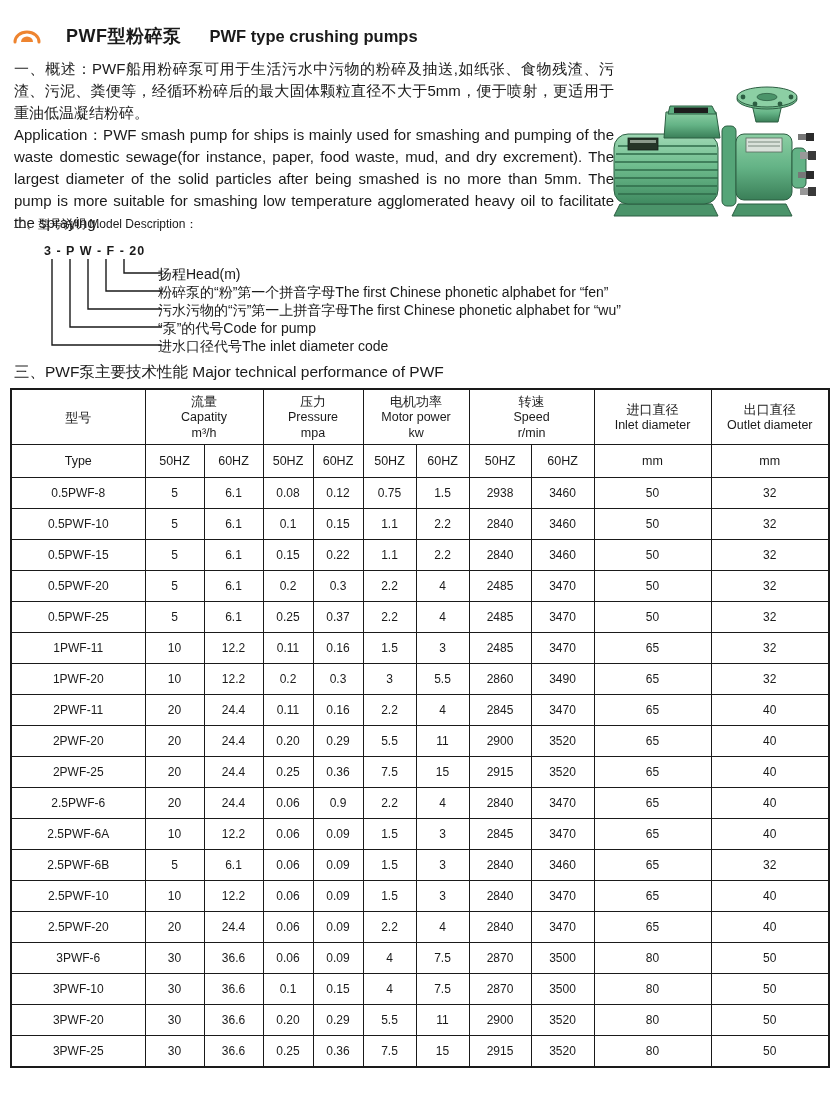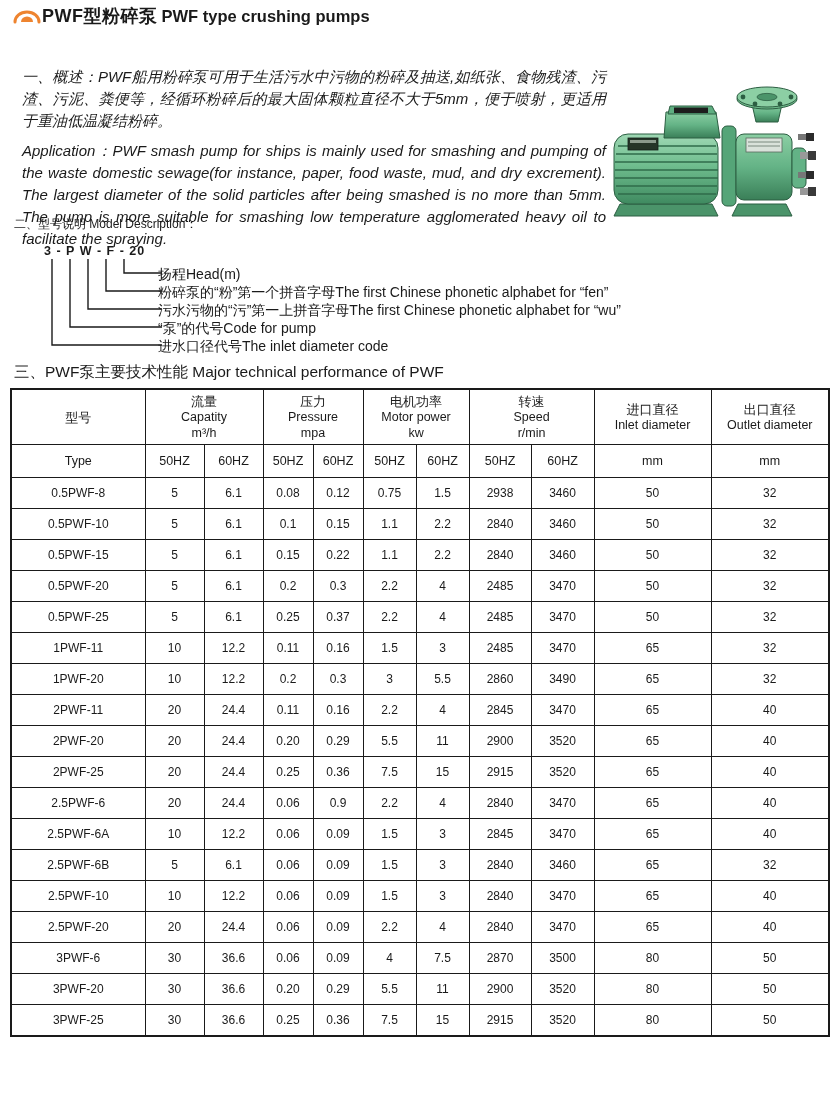--- a/index.html
+++ b/index.html
@@ -3,29 +3,29 @@
 <meta charset="utf-8">
 <style>
   html,body{margin:0;padding:0;}
   body{
     width:830px;height:1111px;background:#ffffff;position:relative;
     font-family:"Liberation Sans", sans-serif;color:#1a1a1a;overflow:hidden;
   }
   .page{position:absolute;left:0;top:0;width:830px;height:1111px;}
 
   
-  .hdr{position:absolute;left:12px;top:4px;display:flex;align-items:center;gap:0;}
+  .hdr{position:absolute;left:12px;top:24px;display:flex;align-items:center;gap:24px;}
   .hdr .logo{width:30px;height:22px;flex:0 0 auto;}
   .hdr .t-cn{font-size:18px;font-weight:bold;letter-spacing:.5px;}
   .hdr .t-en{font-size:16.5px;font-weight:bold;margin-left:4px;}
 
   
   .intro{position:absolute;left:14px;top:58px;width:802px;}
   .intro .txt{width:600px;text-align:justify;}
-  .intro p{margin:8px;font-size:15px;line-height:22px;font-style:italic;}
+  .intro p{margin:0;font-size:15px;line-height:22px;}
   .pumpimg{position:absolute;right:0px;top:24px;width:216px;height:138px;}
 
   
   .sec2-h{position:absolute;left:14px;top:216px;font-size:12px;}
   .diagram{position:absolute;left:14px;top:244px;width:802px;height:112px;}
   .diagram .code{position:absolute;left:30px;top:0px;font-size:12.5px;font-weight:bold;letter-spacing:1px;}
   .diagram svg{position:absolute;left:0;top:0;}
   .dlabel{position:absolute;left:144px;font-size:14px;white-space:nowrap;line-height:18px;}
 
   
@@ -421,20 +421,33 @@
           <td>0.06</td>
           <td>0.09</td>
           <td>4</td>
           <td>7.5</td>
           <td>2870</td>
           <td>3500</td>
           <td>80</td>
           <td>50</td>
         </tr>
         <tr>
+          <td>3PWF-10</td>
+          <td>30</td>
+          <td>36.6</td>
+          <td>0.1</td>
+          <td>0.15</td>
+          <td>4</td>
+          <td>7.5</td>
+          <td>2870</td>
+          <td>3500</td>
+          <td>80</td>
+          <td>50</td>
+        </tr>
+        <tr>
           <td>3PWF-20</td>
           <td>30</td>
           <td>36.6</td>
           <td>0.20</td>
           <td>0.29</td>
           <td>5.5</td>
           <td>11</td>
           <td>2900</td>
           <td>3520</td>
           <td>80</td>

